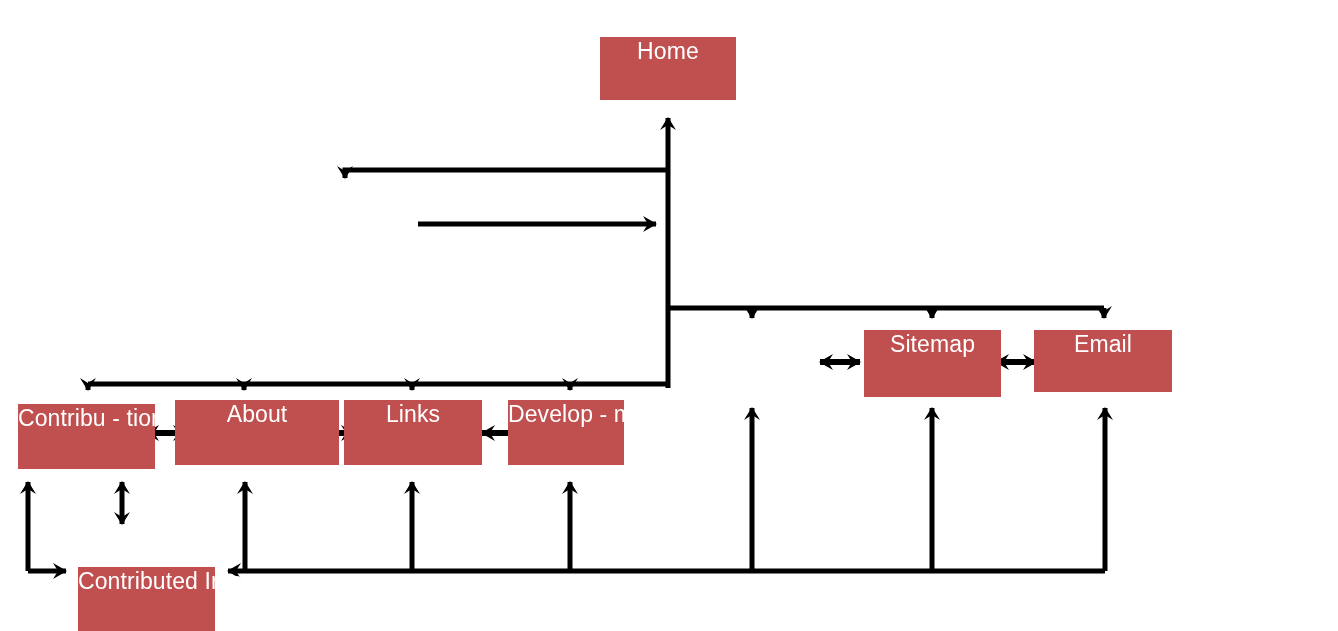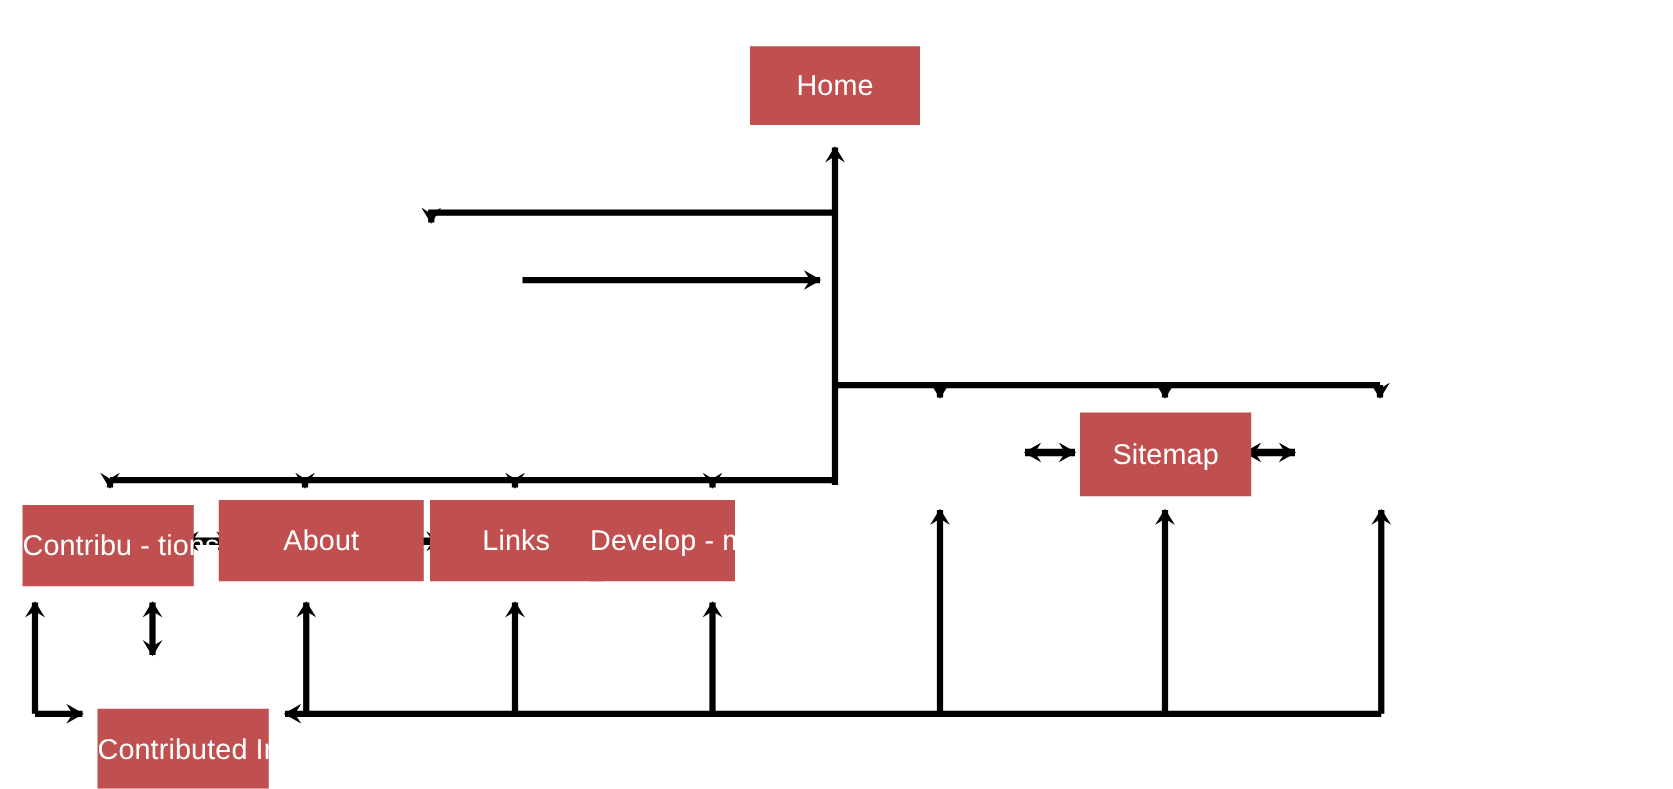--- a/index.html
+++ b/index.html
@@ -10,40 +10,39 @@
     font-family:"Liberation Sans", sans-serif;
     overflow:hidden;
   }
   svg#wires{position:absolute;left:0;top:0;width:1338px;height:631px;}
   .node{
     position:absolute;
     box-sizing:border-box;
     background:#c04f4f;
     color:#ffffff;
     display:flex;
-    align-items:center;
     justify-content:center;
     text-align:center;
     font-size:23px;
     line-height:1.22;
     letter-spacing:.1px;
     white-space:pre-line;
     z-index:3;
   }
   .node span{display:block;width:100%;}
   
   #n-home          {left:600px;top:37px;width:136px;height:63px;}
   #n-myimages      {left:277px;top:190px;width:136px;height:63px;}
   #n-search        {left:682px;top:330px;width:138px;height:62px;}
   #n-sitemap       {left:864px;top:330px;width:137px;height:67px;}
   #n-email         {left:1034px;top:330px;width:138px;height:62px;}
   #n-contributions {left:18px;top:404px;width:137px;height:65px;}
   #n-about         {left:175px;top:400px;width:164px;height:65px;}
   #n-links         {left:344px;top:400px;width:138px;height:65px;}
-  #n-devblog       {left:472px;top:400px;width:116px;height:65px;}
+  #n-devblog       {left:508px;top:400px;width:116px;height:65px;}
   #n-contributed   {left:78px;top:532px;width:137px;height:65px;margin-top:35px;}
   #n-contributed span,#n-contributions span,#n-devblog span{white-space:nowrap;}
 </style>
 </head>
 <body>
 
 <div id="canvas">
 
   <svg id="wires" viewBox="0 0 1338 631" xmlns="http://www.w3.org/2000/svg">
     <defs>
@@ -106,20 +105,23 @@
   <div class="node" id="n-home">
     <span>Home</span>
   </div>
 
 
 
   <div class="node" id="n-sitemap">
     <span>Sitemap</span>
   </div>
 
+  <div class="node" id="n-email">
+    <span>Email</span>
+  </div>
 
   <div class="node" id="n-contributions">
     <span>Contribu -
 tions</span>
   </div>
 
   <div class="node" id="n-about">
     <span>About</span>
   </div>
 

